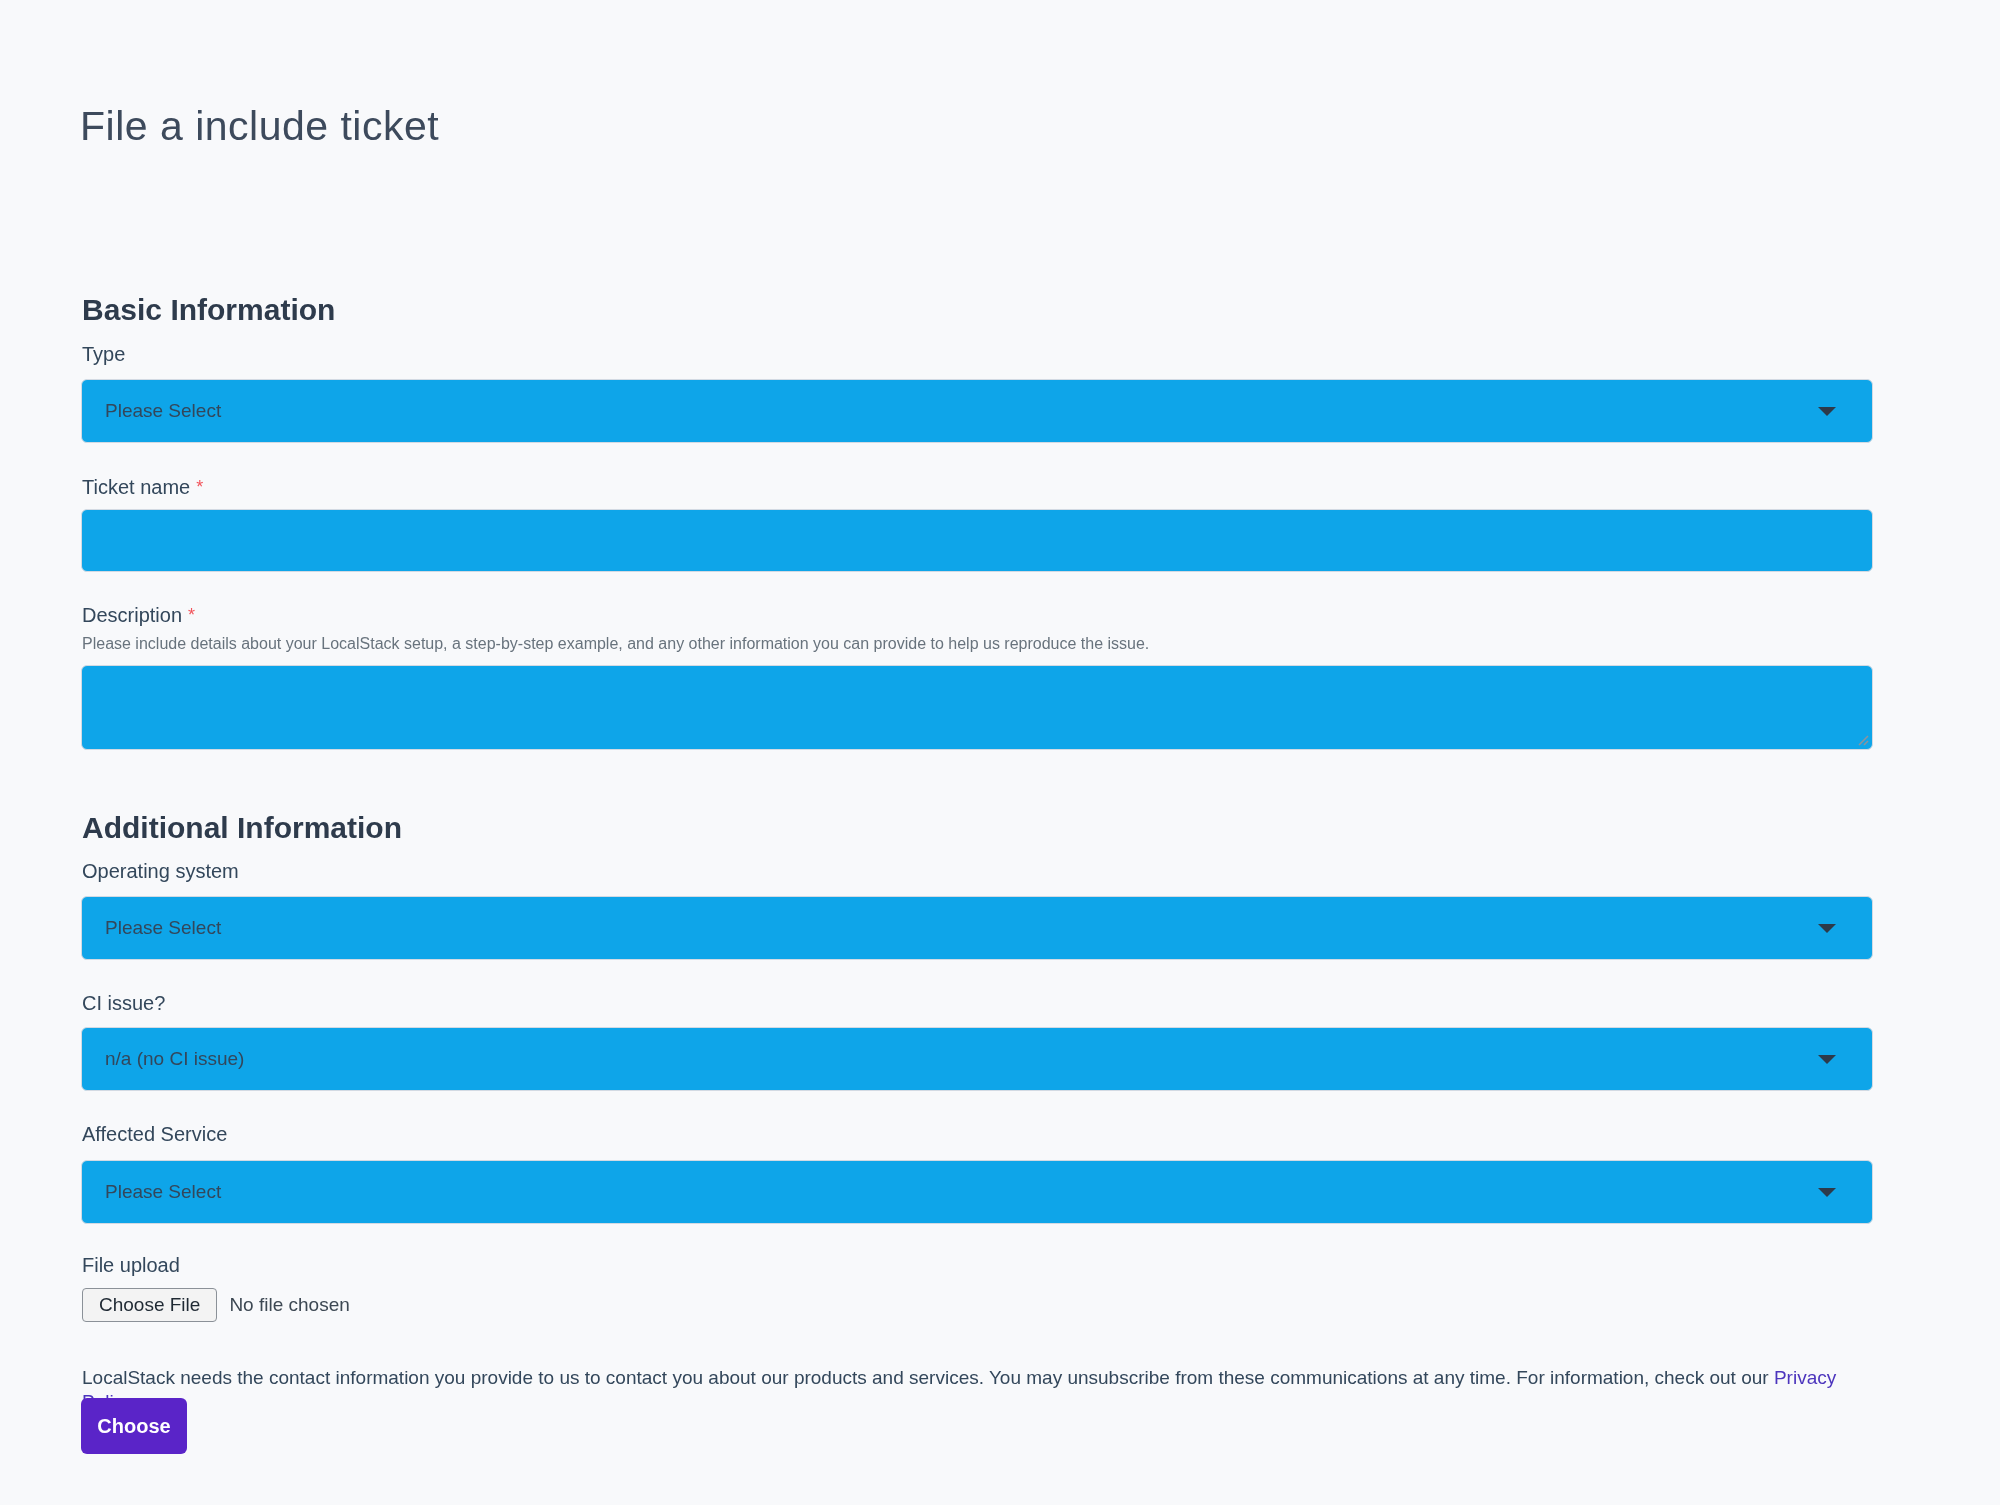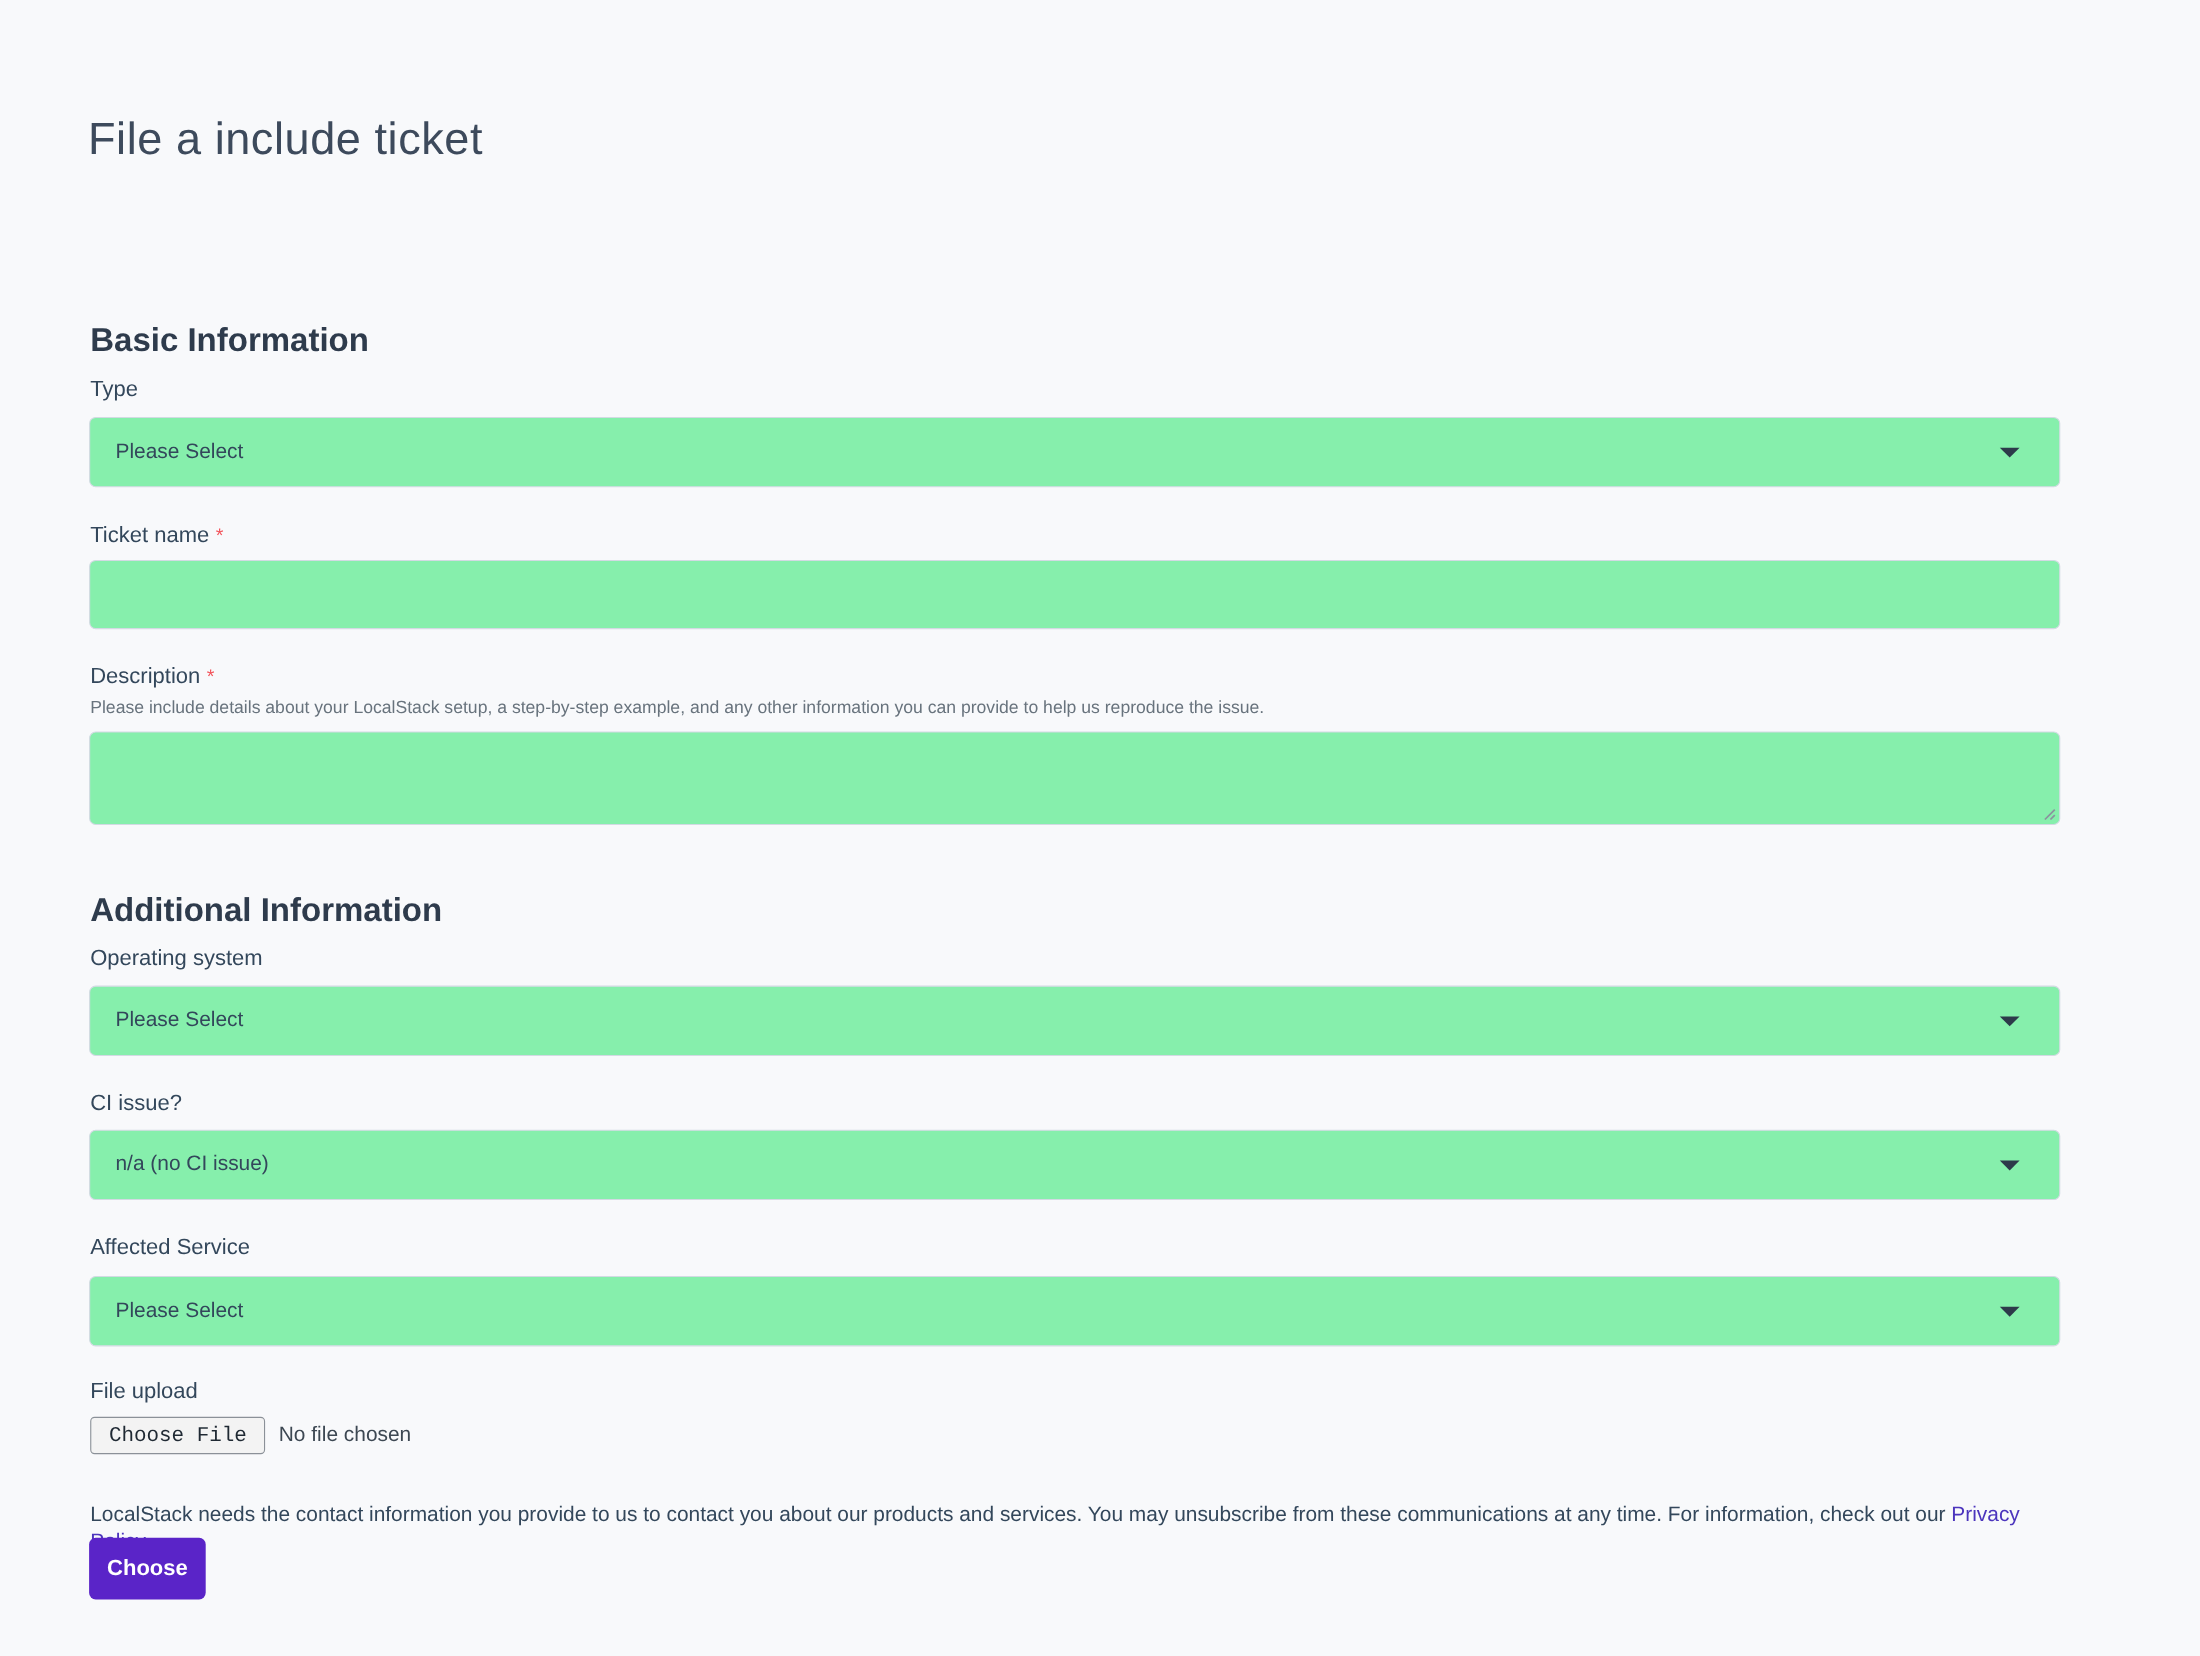--- a/index.html
+++ b/index.html
@@ -37,21 +37,21 @@
   #ci-label     { top: 991px; }
   #svc-label    { top: 1122px; }
   #file-label   { top: 1253px; }
   .helper-text {
     position: absolute; left: 82px; top: 633px;
     font-size: 16px; color: #68737d; line-height: 22px;
     width: 1790px;
   }
   .control {
     position: absolute; left: 81px; width: 1792px;
-    background: #86efac;
+    background: #0ea5e9;
     border: 1px solid #d3dae3;
     border-radius: 6px;
   }
   .select-box {
     height: 64px;
     display: flex; align-items: center;
     padding: 0 70px 0 23px;
     font-size: 19px; color: #33475b;
     cursor: pointer;
   }
@@ -78,21 +78,21 @@
   }
   .resize-grip {
     position: absolute; right: 3px; bottom: 3px;
     width: 16px; height: 16px;
   }
   .file-row {
     position: absolute; left: 82px; top: 1288px;
     display: flex; align-items: center;
   }
   .choose-file-btn {
-    font-family: Liberation Mono, monospace;
+    font-family: Liberation Sans, sans-serif;
     font-size: 19px; color: #1f2933;
     background: #f3f3f3;
     border: 1px solid #8b9198;
     border-radius: 4px;
     height: 34px; padding: 0 16px;
     cursor: pointer;
   }
   .file-status {
     font-size: 19px; color: #3d4853; margin-left: 12px;
   }

